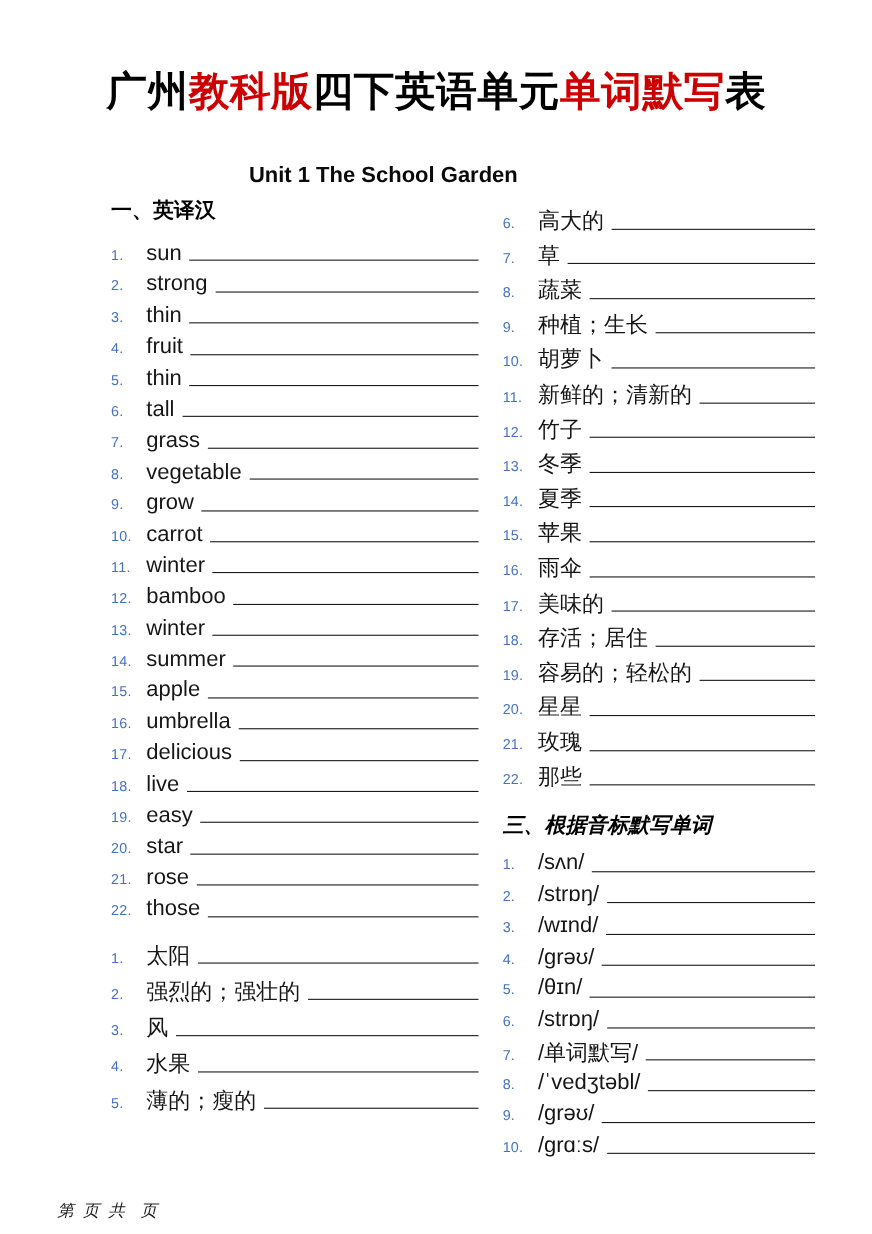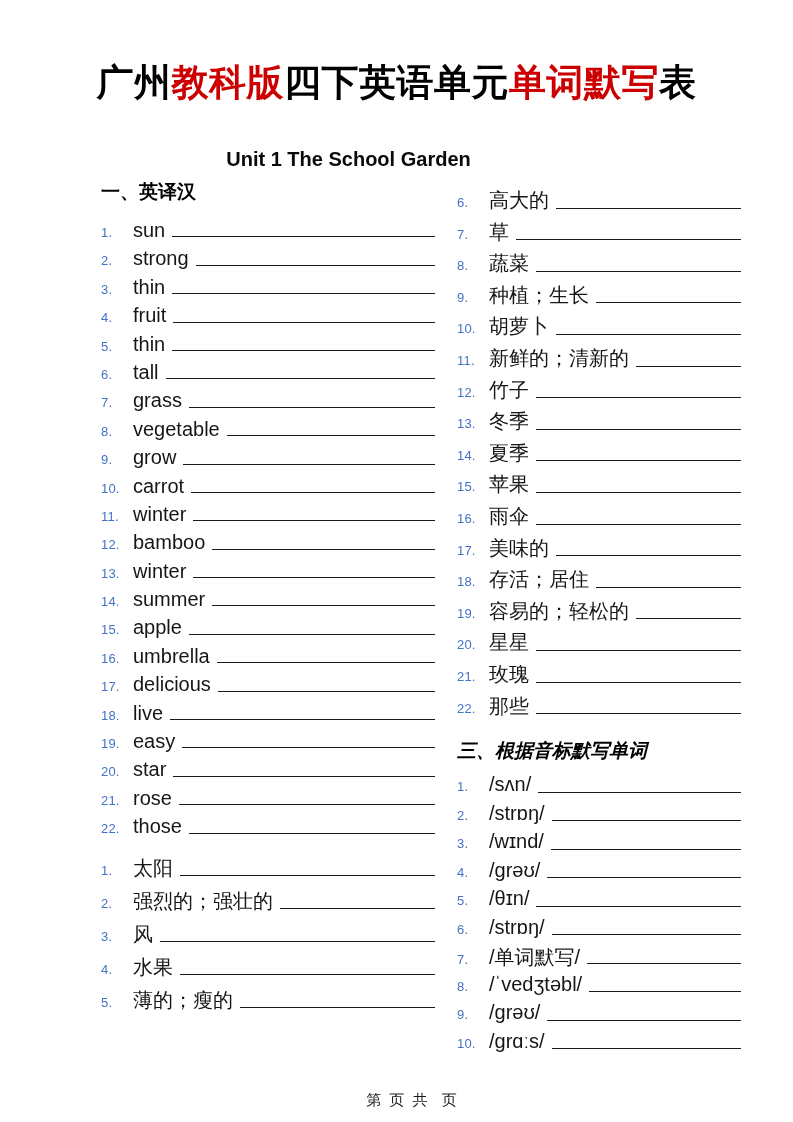--- a/index.html
+++ b/index.html
@@ -43,23 +43,24 @@
   .num{
     flex:none;width:32px;font-size:13px;color:var(--num-blue);
     letter-spacing:0.2px;
   }
   .word{flex:none;font-size:20px;color:var(--text);white-space:nowrap;}
   .fill{
     flex:1 1 auto;margin-left:7px;align-self:flex-end;margin-bottom:4px;
     border-bottom:1.6px solid var(--line);height:1px;min-width:20px;
   }
   .footer{
-    position:absolute;left:16px;top:1091px;width:100%;
-    text-align:center;font-size:15px;color:#1c1c1c;white-space:pre;
+    position:absolute;left:0;top:1091px;width:100%;
+    text-align:left;font-size:15px;color:#1c1c1c;white-space:pre;
     letter-spacing:2px;
+    font-style:italic;
   }
 </style>
 </head>
 <body>
 
 <div class="page">
 
   <h1 class="title"><span>广州</span><span class="red">教科版</span><span>四下英语单元</span><span class="red">单词默写</span><span>表</span></h1>
 
   <h2 class="subtitle">Unit 1 The School Garden</h2>

